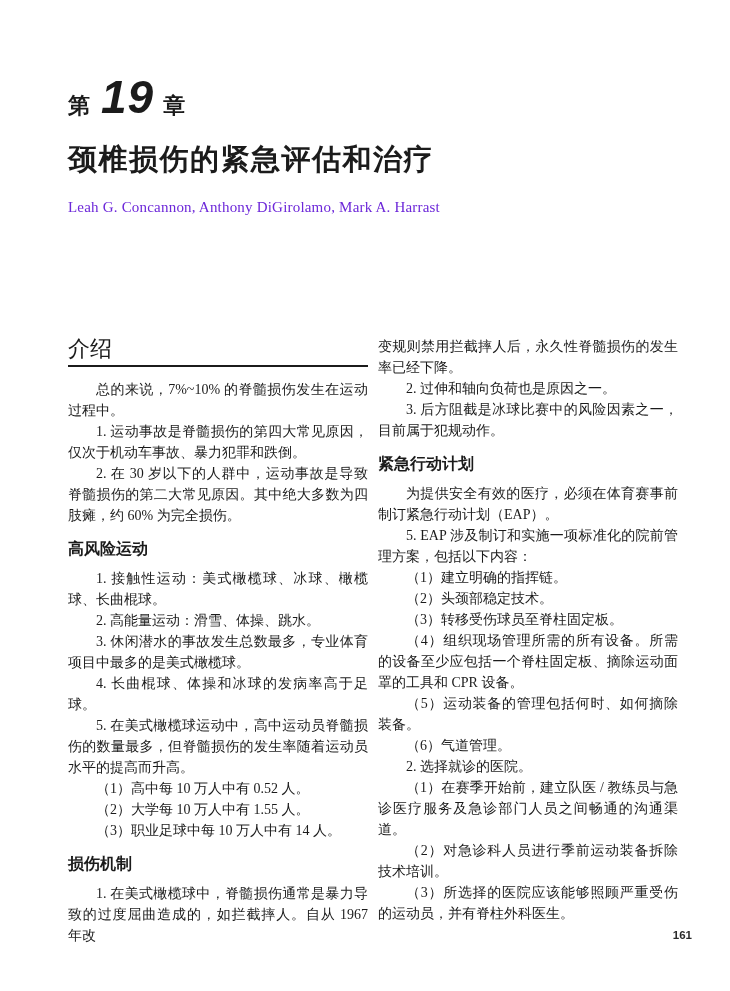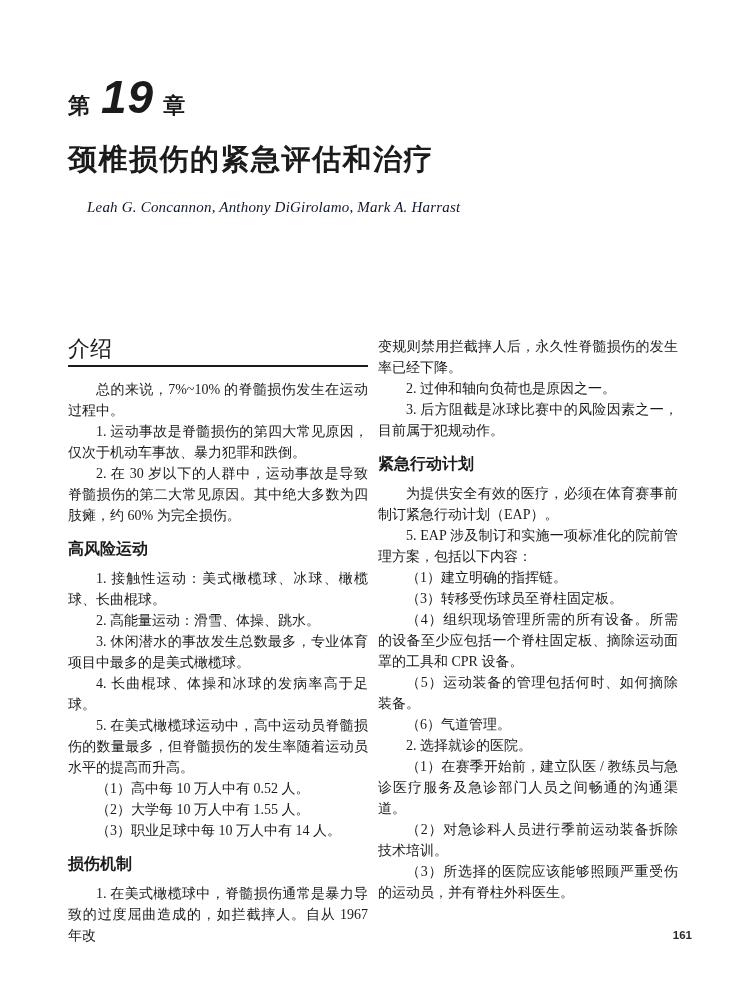--- a/index.html
+++ b/index.html
@@ -26,23 +26,22 @@
     font-size:46px; line-height:1;
     margin:0 9px 0 11px; letter-spacing:1px;
   }
   .title {
     position:absolute; left:68px; top:140px; margin:0;
     font-size:29px; font-weight:bold; letter-spacing:1.5px;
     font-family:"Liberation Serif","DejaVu Serif",serif;
   }
   .authors {
     position:absolute; left:68px; top:199px;
-    font-style:italic; font-size:15px; color:#0f172a;
+    font-size:15px; color:#6d28d9;
     letter-spacing:0.2px;
-    margin-left:19px;
   }
   
   .columns {
     position:absolute; left:68px; top:336px; width:610px;
     display:flex; gap:10px;
   }
   .col {
     width:300px;
     font-size:14px; line-height:21px;
     text-align:justify;
@@ -104,20 +103,21 @@
 
     <div class="col">
       <p>变规则禁用拦截摔人后，永久性脊髓损伤的发生率已经下降。</p>
       <p class="indent">2. 过伸和轴向负荷也是原因之一。</p>
       <p class="indent">3. 后方阻截是冰球比赛中的风险因素之一，目前属于犯规动作。</p>
 
       <h3 class="subheading">紧急行动计划</h3>
       <p class="indent">为提供安全有效的医疗，必须在体育赛事前制订紧急行动计划（EAP）。</p>
       <p class="indent">5. EAP 涉及制订和实施一项标准化的院前管理方案，包括以下内容：</p>
       <p class="indent">（1）建立明确的指挥链。</p>
+      <p class="indent">（2）头颈部稳定技术。</p>
       <p class="indent">（3）转移受伤球员至脊柱固定板。</p>
       <p class="indent">（4）组织现场管理所需的所有设备。所需的设备至少应包括一个脊柱固定板、摘除运动面罩的工具和 CPR 设备。</p>
       <p class="indent">（5）运动装备的管理包括何时、如何摘除装备。</p>
       <p class="indent">（6）气道管理。</p>
       <p class="indent">2. 选择就诊的医院。</p>
       <p class="indent">（1）在赛季开始前，建立队医 / 教练员与急诊医疗服务及急诊部门人员之间畅通的沟通渠道。</p>
       <p class="indent">（2）对急诊科人员进行季前运动装备拆除技术培训。</p>
       <p class="indent">（3）所选择的医院应该能够照顾严重受伤的运动员，并有脊柱外科医生。</p>
     </div>
 

